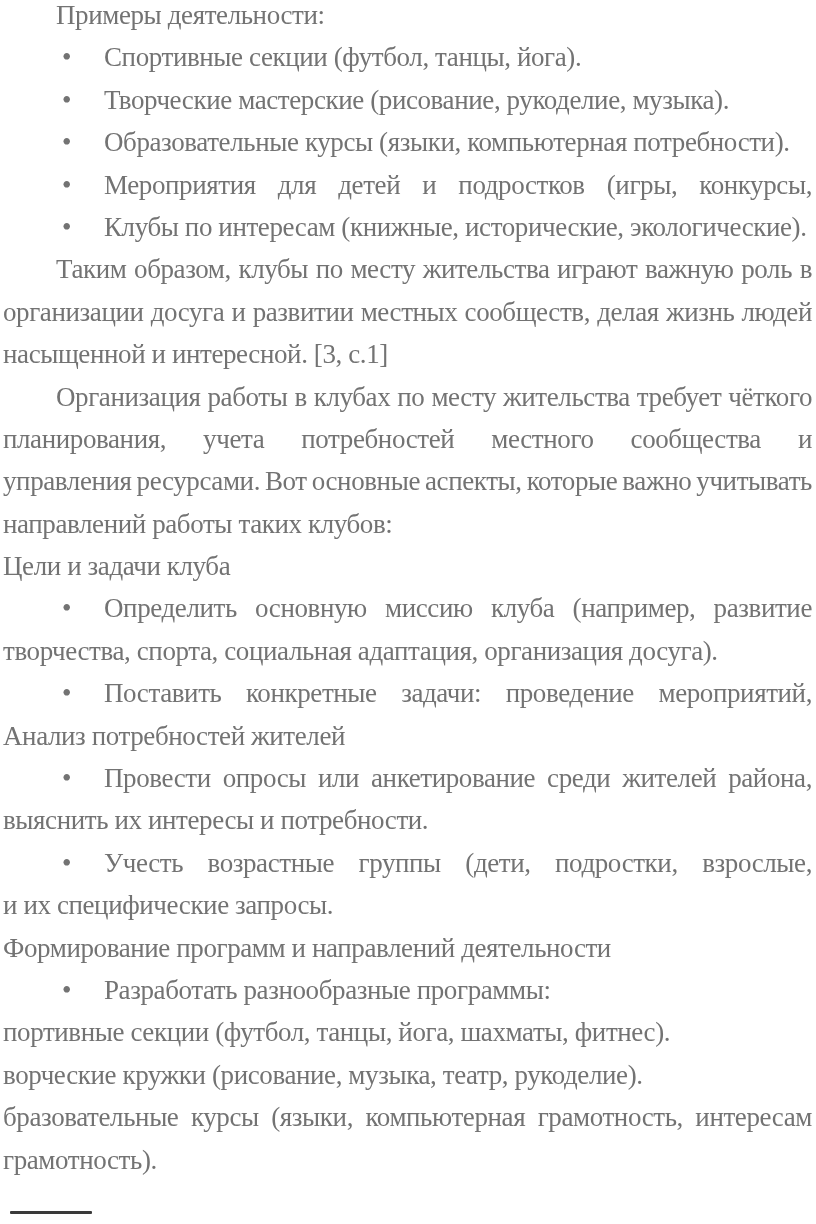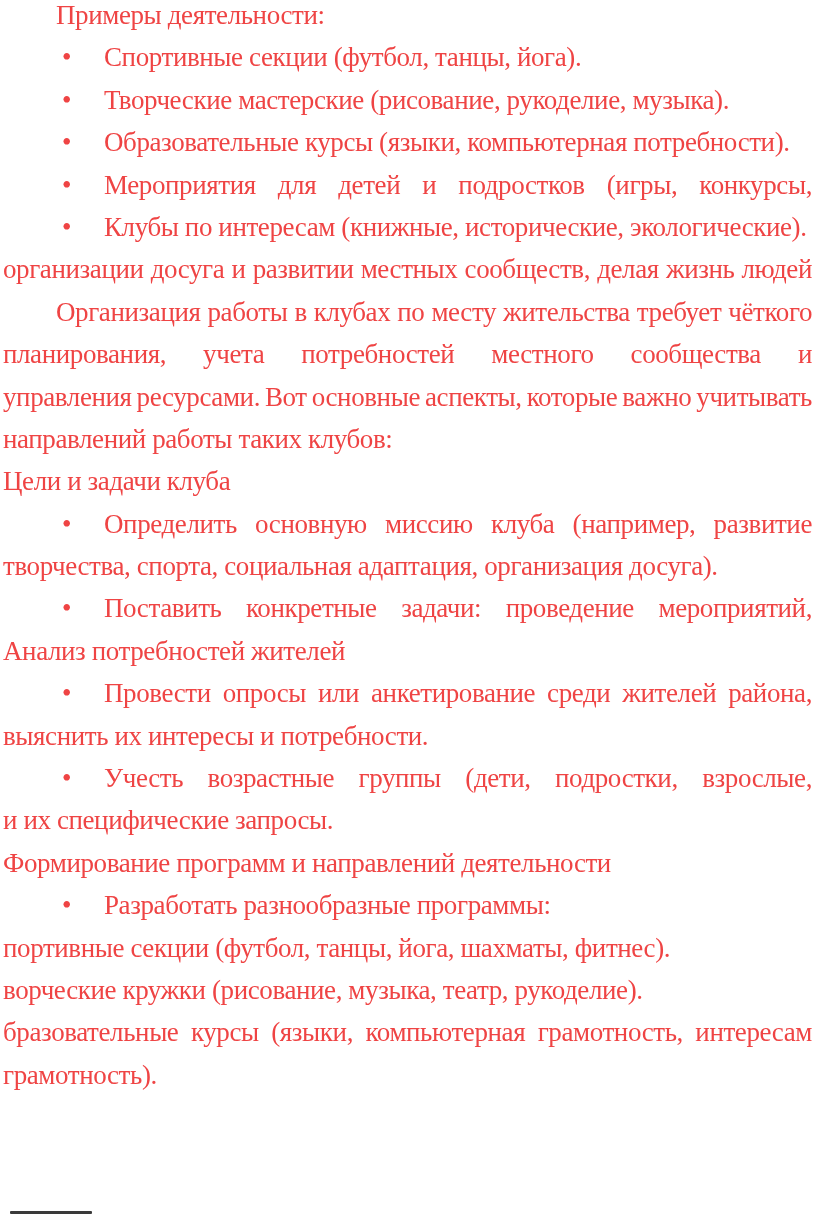--- a/index.html
+++ b/index.html
@@ -9,21 +9,21 @@
   }
   .page {
     position: relative;
     width: 816px;
     height: 1224px;
     background: #ffffff;
     overflow: hidden;
     font-family: "Liberation Serif", "DejaVu Serif", serif;
     font-size: 27px;
     line-height: 42.4px;
-    color: #ef4444;
+    color: #737373;
     letter-spacing: -0.4px;
   }
   .doc {
     position: relative;
     margin-top: -6px;
   }
   .line {
     height: 42.4px;
     max-height: 42.4px;
     overflow: hidden;
@@ -65,21 +65,23 @@
 <body>
 
 <div class="page">
   <div class="doc">
       <div class="line indent">Примеры деятельности:</div>
       <div class="line bullet"><span class="dot">•</span><span>Спортивные секции (футбол, танцы, йога).</span></div>
       <div class="line bullet"><span class="dot">•</span><span>Творческие мастерские (рисование, рукоделие, музыка).</span></div>
       <div class="line bullet"><span class="dot">•</span><span>Образовательные курсы (языки, компьютерная потребности).</span></div>
       <div class="line bullet justify tight"><span class="dot">•</span><span>Мероприятия для детей и подростков (игры, конкурсы, экскурсии).</span></div>
       <div class="line bullet"><span class="dot">•</span><span>Клубы по интересам (книжные, исторические, экологические).</span></div>
+      <div class="line indent justify">Таким образом, клубы по месту жительства играют важную роль в</div>
       <div class="line flush justify tight">организации досуга и развитии местных сообществ, делая жизнь людей более</div>
+      <div class="line flush">насыщенной и интересной. [3, с.1]</div>
       <div class="line indent justify">Организация работы в клубах по месту жительства требует чёткого</div>
       <div class="line flush justify">планирования, учета потребностей местного сообщества и эффективного</div>
       <div class="line flush justify tight">управления ресурсами. Вот основные аспекты, которые важно учитывать при</div>
       <div class="line flush">направлений работы таких клубов:</div>
       <div class="line flush">Цели и задачи клуба</div>
       <div class="line bullet justify"><span class="dot">•</span><span>Определить основную миссию клуба (например, развитие</span></div>
       <div class="line flush">творчества, спорта, социальная адаптация, организация досуга).</div>
       <div class="line bullet justify"><span class="dot">•</span><span>Поставить конкретные задачи: проведение мероприятий,</span></div>
       <div class="line flush">Анализ потребностей жителей</div>
       <div class="line bullet justify"><span class="dot">•</span><span>Провести опросы или анкетирование среди жителей района, чтобы</span></div>

